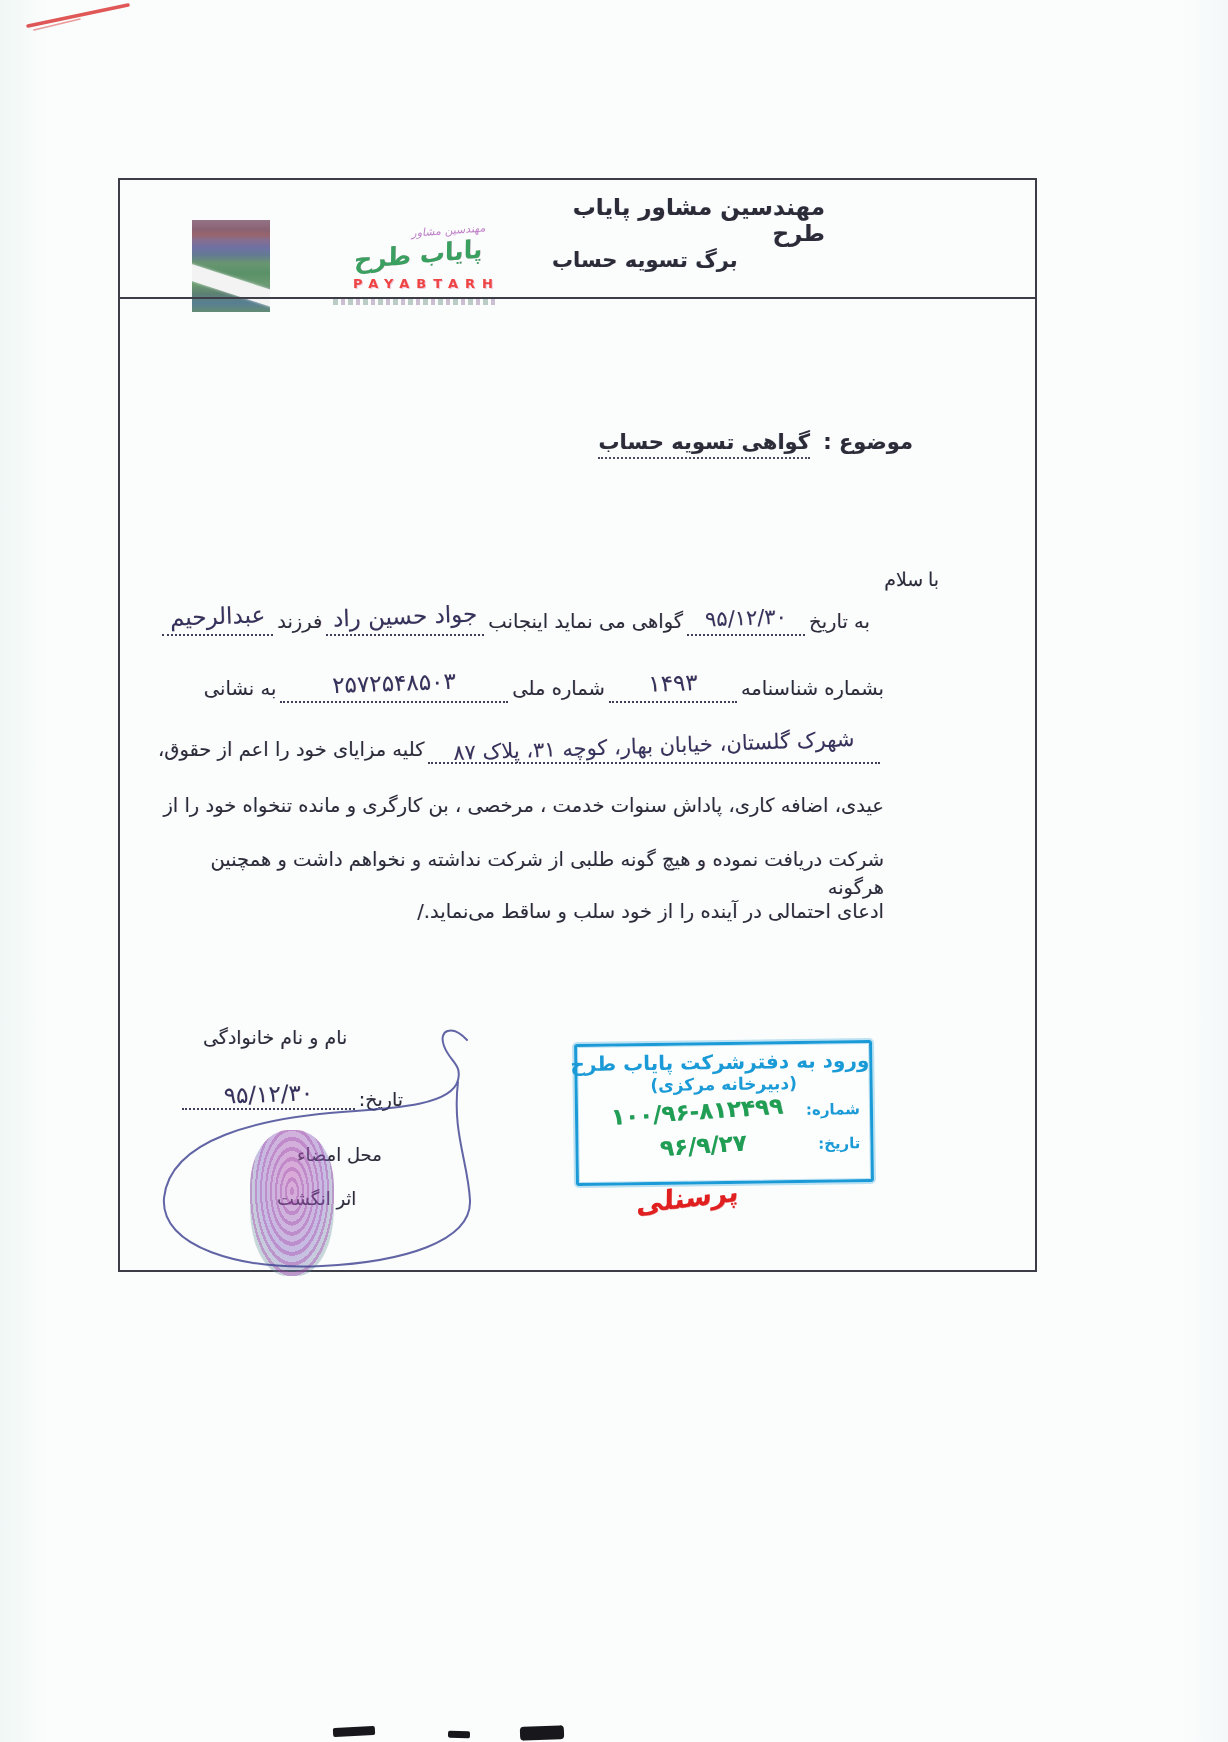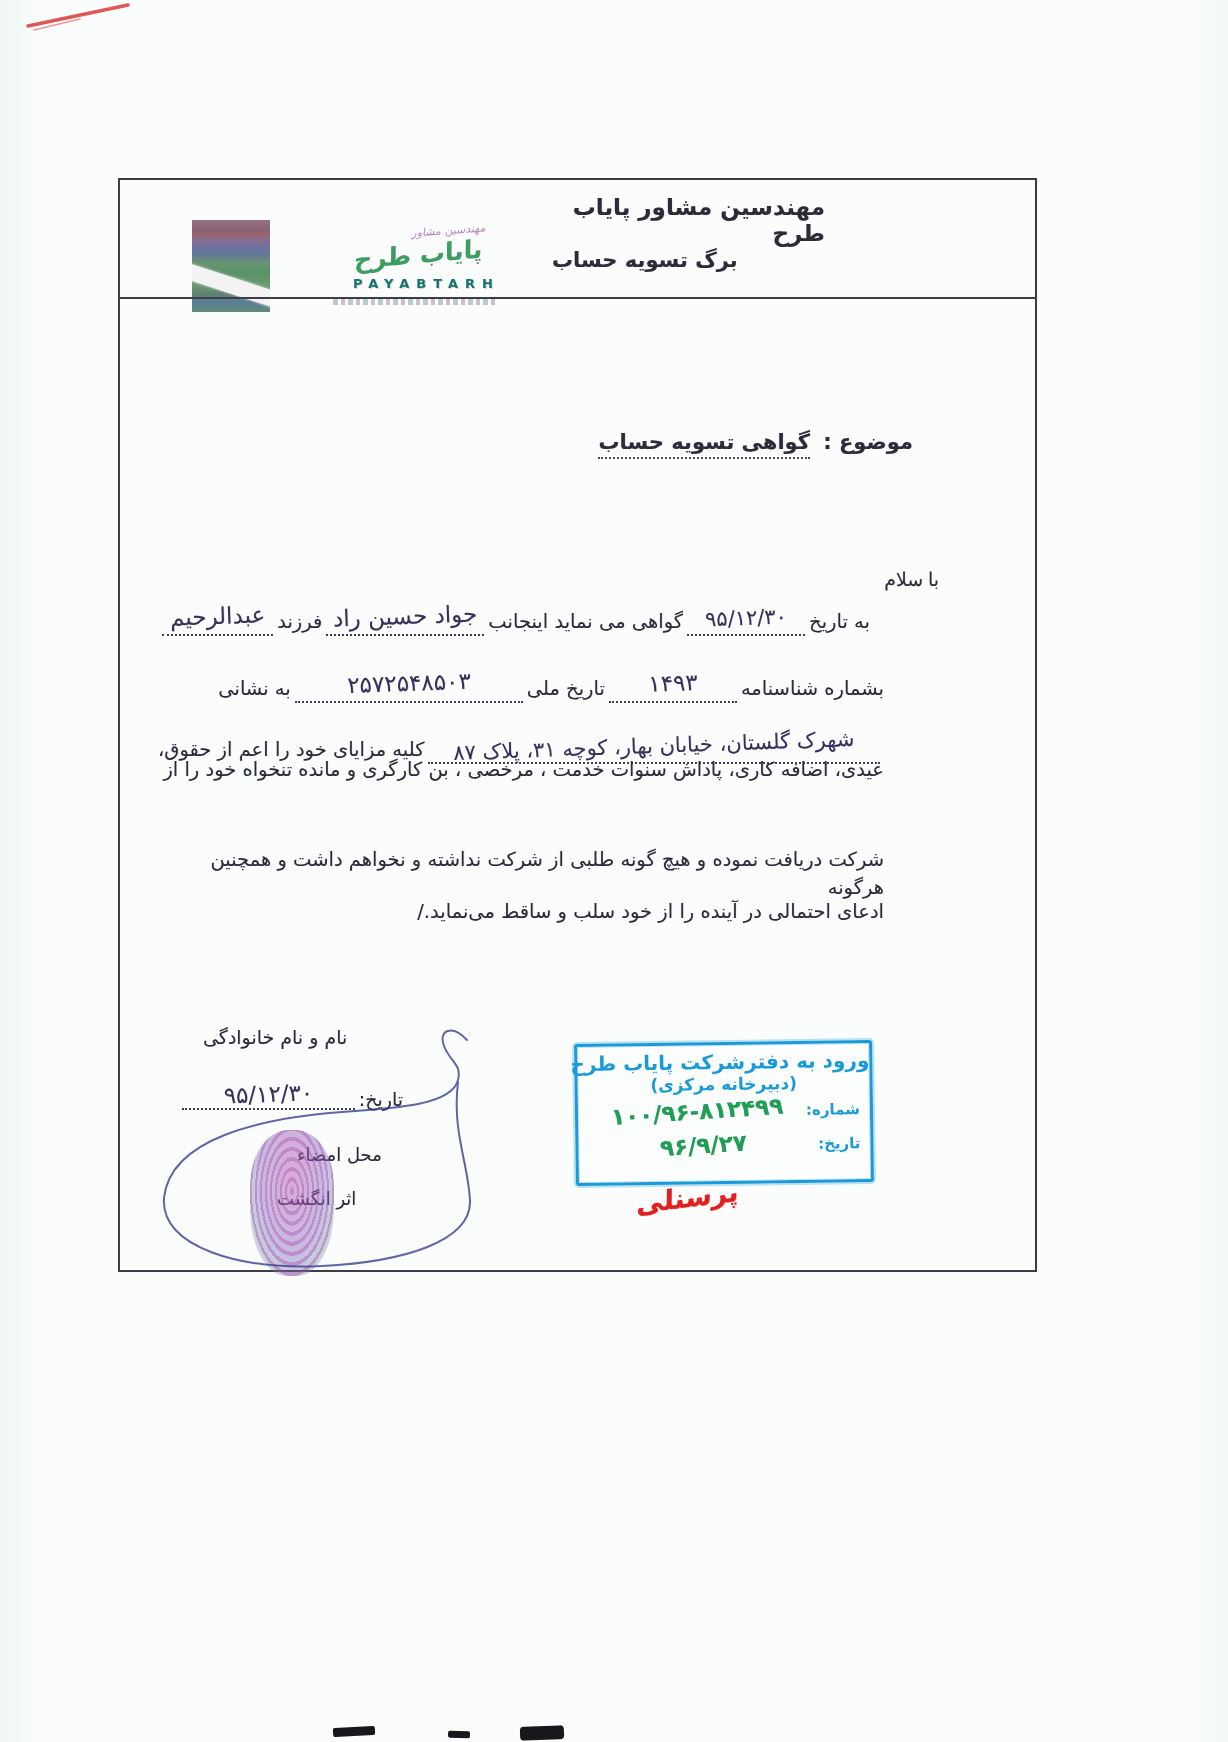--- a/index.html
+++ b/index.html
@@ -49,21 +49,21 @@
   .logo-script-small{
     position:absolute;right:14px;top:0;font-size:11px;color:#b56cc0;
     transform:rotate(-4deg) skewX(-12deg);opacity:.85;white-space:nowrap;
   }
   .logo-fa{
     position:absolute;right:18px;top:16px;font-size:25px;font-weight:bold;color:#3aa060;
     transform:rotate(-5deg) skewX(-6deg);white-space:nowrap;
     text-shadow:.5px 0 0 rgba(200,80,160,.35);
   }
   .logo-en{
-    position:absolute;right:0;top:52px;font-size:13px;letter-spacing:7px;color:#0f766e;
+    position:absolute;right:0;top:52px;font-size:13px;letter-spacing:7px;color:#ef4444;
     text-shadow:1px .5px 0 rgba(220,120,170,.4);white-space:nowrap;font-weight:bold;
   }
   .logo-tagline{
     position:absolute;right:2px;top:74px;width:165px;height:7px;
     background:repeating-linear-gradient(90deg,#9fb7ae 0 5px, rgba(255,255,255,0) 5px 8px, #b9a4c0 8px 12px, rgba(255,255,255,0) 12px 15px);
     opacity:.7;
   }
   
   .org-name{position:absolute;left:420px;top:14px;width:285px;
     font-size:23px;font-weight:bold;}
@@ -184,35 +184,35 @@
       <span class="dots grow">
         <span class="hand">عبدالرحیم</span>
       </span>
     </div>
 
     <div class="bline print" style="top:495px;">
       <span class="seg">بشماره شناسنامه</span>
       <span class="dots" style="flex-basis:128px">
         <span class="hand">۱۴۹۳</span>
       </span>
-      <span class="seg">تاریخ ملی</span>
+      <span class="seg">شماره ملی</span>
       <span class="dots" style="flex-basis:228px">
         <span class="hand" dir="ltr">۲۵۷۲۵۴۸۵۰۳</span>
       </span>
       <span class="seg">به نشانی</span>
     </div>
 
     <div class="bline print" style="top:556px;">
       <span class="dots grow">
         <span class="hand small">شهرک گلستان، خیابان بهار، کوچه ۳۱، پلاک ۸۷</span>
       </span>
       <span class="seg">کلیه مزایای خود را اعم از حقوق،</span>
     </div>
 
-    <div class="bline print" style="top:576px;">
+    <div class="bline print" style="top:612px;">
       <span>عیدی، اضافه کاری،  پاداش سنوات خدمت ، مرخصی ، بن کارگری و مانده تنخواه خود را از</span>
     </div>
     <div class="bline print" style="top:666px;">
       <span>شرکت دریافت نموده و هیچ گونه طلبی از شرکت نداشته و نخواهم داشت و همچنین هرگونه</span>
     </div>
     <div class="bline print" style="top:718px;">
       <span>ادعای احتمالی در آینده را از خود سلب و ساقط می‌نماید./</span>
     </div>
   </div>
 

